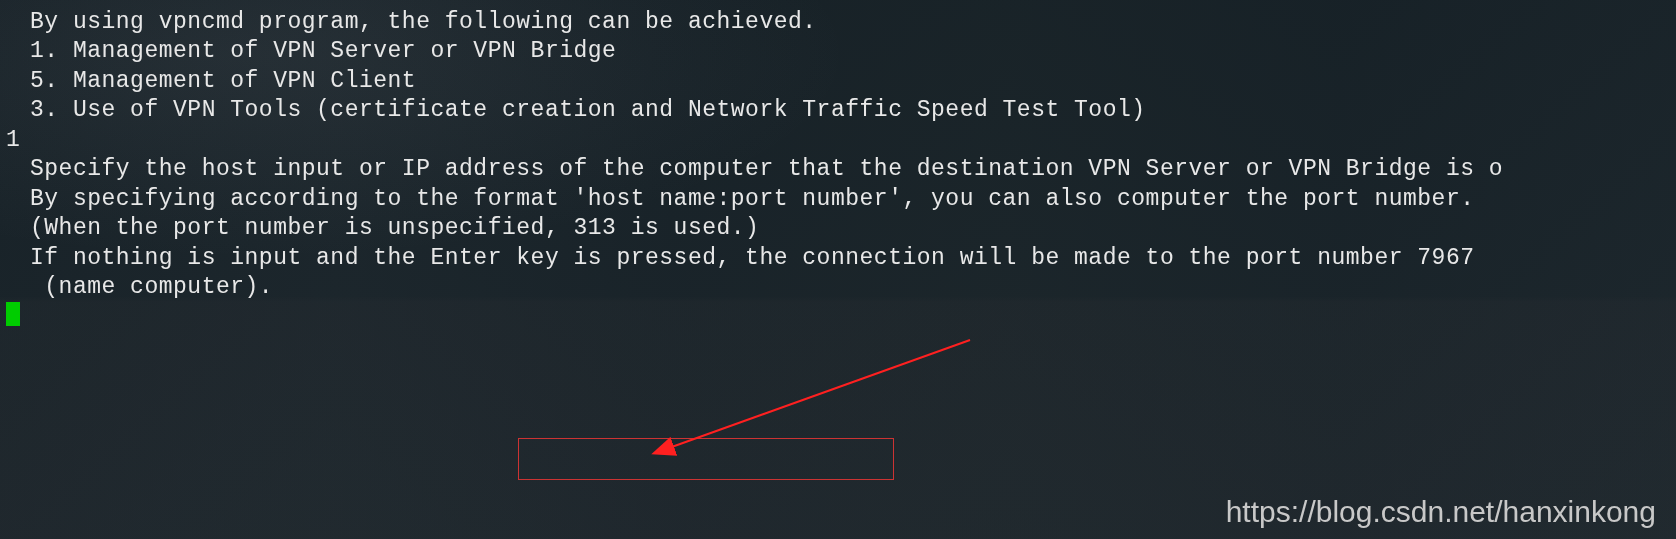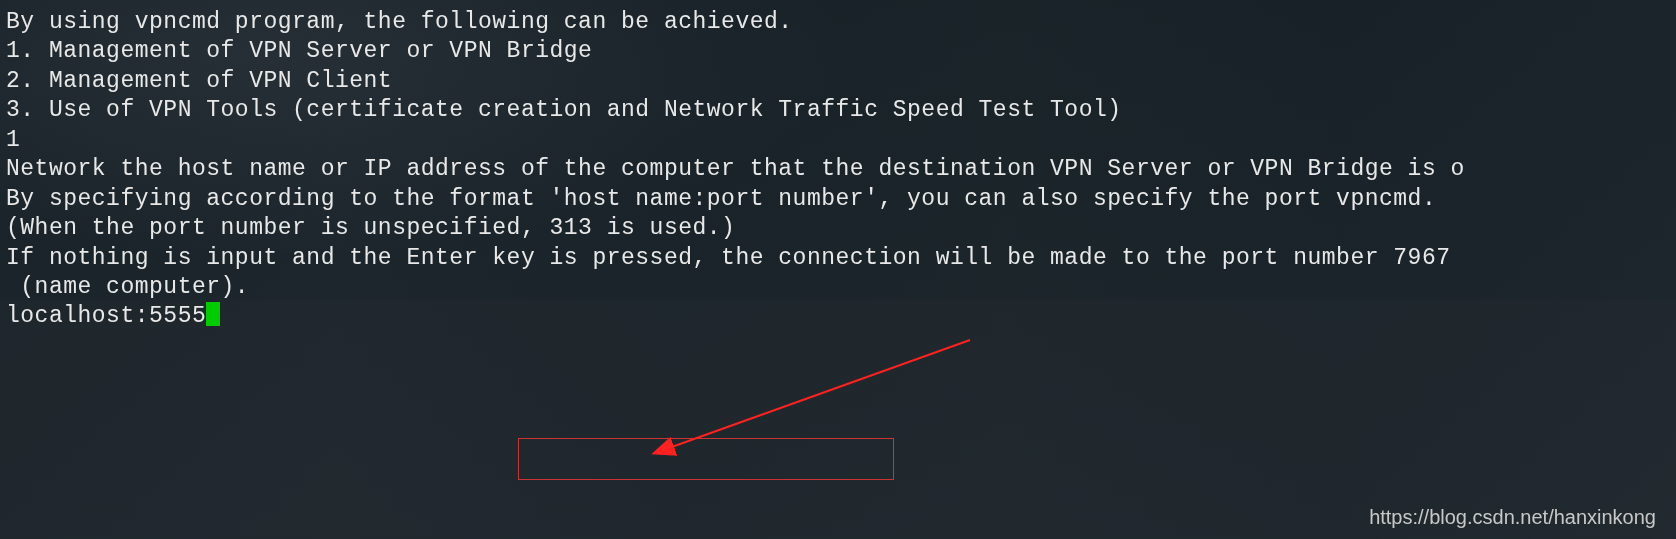--- a/index.html
+++ b/index.html
@@ -35,20 +35,21 @@
         linear-gradient(180deg, 
           transparent 0%, 
           transparent 55%, 
           rgba(40,45,50,0.3) 56%, 
           rgba(40,45,50,0.3) 100%);
       z-index: -1;
     }
     .terminal-line {
       white-space: pre;
       position: relative;
+      margin-left: 24px;
     }
     .input-value {
       display: inline;
     }
     .cursor {
       display: inline-block;
       width: 14px;
       height: 24px;
       background: #00cc00;
       vertical-align: text-bottom;
@@ -61,53 +62,52 @@
       pointer-events: none;
     }
     .arrow-svg {
       position: absolute;
       pointer-events: none;
     }
     .watermark {
       position: absolute;
       bottom: 8px;
       right: 20px;
-      font-size: 20px;
+      font-size: 30px;
       color: #c8c8c8;
       font-family: Arial, sans-serif;
       letter-spacing: 0;
     }
     .prompt-line {
       display: flex;
     }
     .prompt-text {
       white-space: pre;
     }
   </style>
 </head>
 <body>
 
 <div class="terminal-line">By using vpncmd program, the following can be achieved.</div>
 <div class="terminal-line"></div>
 <div class="terminal-line">1. Management of VPN Server or VPN Bridge</div>
-<div class="terminal-line">2. Management of VPN Client</div>
+<div class="terminal-line">5. Management of VPN Client</div>
 <div class="terminal-line">3. Use of VPN Tools (certificate creation and Network Traffic Speed Test Tool)</div>
 <div class="terminal-line"></div>
 <div class="prompt-line">
     <span class="input-value">1</span>
 </div>
 <div class="terminal-line"></div>
-<div class="terminal-line">Network the host name or IP address of the computer that the destination VPN Server or VPN Bridge is o</div>
+<div class="terminal-line">Specify the host input or IP address of the computer that the destination VPN Server or VPN Bridge is o</div>
 <div class="terminal-line"></div>
-<div class="terminal-line">By specifying according to the format 'host name:port number', you can also specify the port vpncmd.</div>
+<div class="terminal-line">By specifying according to the format 'host name:port number', you can also computer the port number.</div>
 <div class="terminal-line">(When the port number is unspecified, 313 is used.)</div>
 <div class="terminal-line">If nothing is input and the Enter key is pressed, the connection will be made to the port number 7967</div>
 <div class="terminal-line"> (name computer).</div>
 <div class="prompt-line">
-    <span class="input-value">localhost:5555</span>
     <span class="cursor"></span>
 </div>
 
 <div class="highlight-box" style="left:518px; top:438px; width:376px; height:42px;"></div>
 
 <svg class="arrow-svg" style="left:640px; top:335px; width:340px; height:130px;">
   <defs>
     <marker id="arrowhead" markerWidth="12" markerHeight="10" refX="10" refY="5" orient="auto">
       <polygon points="0 0, 12 5, 0 10" fill="#ff2020"></polygon>
     </marker>

